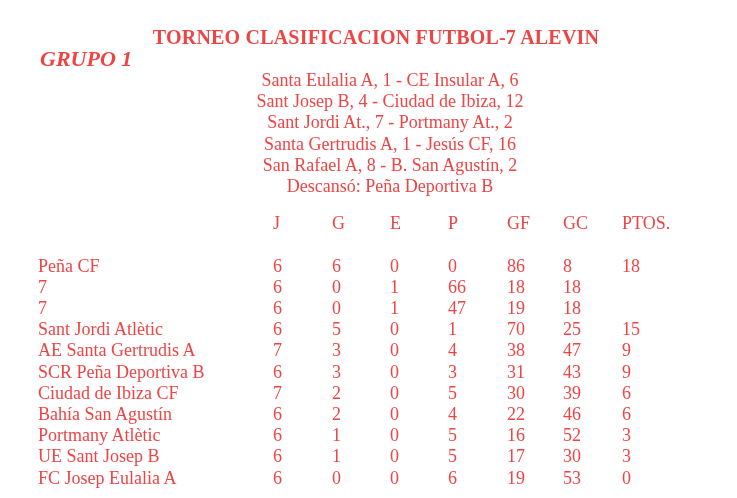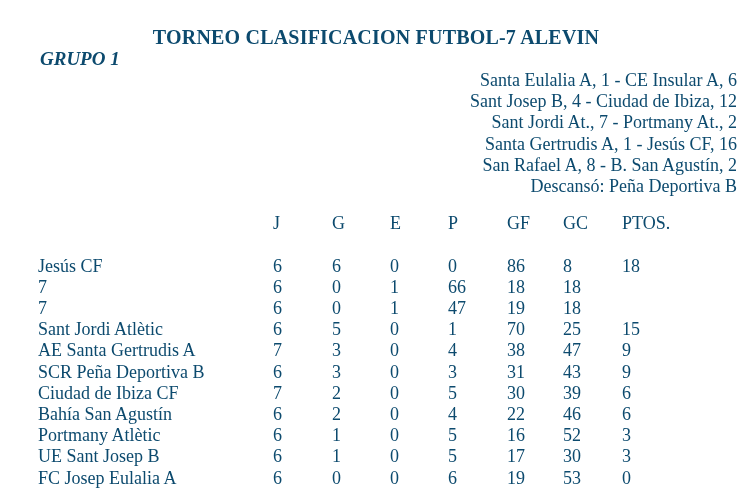--- a/index.html
+++ b/index.html
@@ -10,39 +10,39 @@
     height: 498px;
     overflow: hidden;
   }
   .page {
     position: relative;
     width: 737px;
     height: 498px;
     box-sizing: border-box;
     padding-top: 26px;
     font-family: "Liberation Serif", serif;
-    color: #0c4a6e;
+    color: #ef4444;
   }
   .title {
     text-align: center;
     padding-left: 15px;
     font-size: 20px;
     font-weight: bold;
     line-height: 22px;
     letter-spacing: 0.2px;
   }
   .grupo {
     padding-left: 40px;
-    font-size: 19px;
+    font-size: 22px;
     font-weight: bold;
     font-style: italic;
     line-height: 22px;
   }
   .results {
-    text-align: right;
+    text-align: center;
     padding-left: 43px;
     font-size: 18px;
     line-height: 21.2px;
   }
   .standings {
     margin-top: 16px;
     font-size: 18px;
     line-height: 21.2px;
   }
   .srow {
@@ -82,21 +82,21 @@
         <span>G</span>
         <span>E</span>
         <span>P</span>
         <span>GF</span>
         <span>GC</span>
         <span>PTOS.</span>
       </div>
     <div class="spacer-line"></div>
     <div id="table-rows">
         <div class="srow">
-          <span>Jesús CF</span>
+          <span>Peña CF</span>
           <span>6</span>
           <span>6</span>
           <span>0</span>
           <span>0</span>
           <span>86</span>
           <span>8</span>
           <span>18</span>
         </div>
         <div class="srow">
           <span>7</span>

